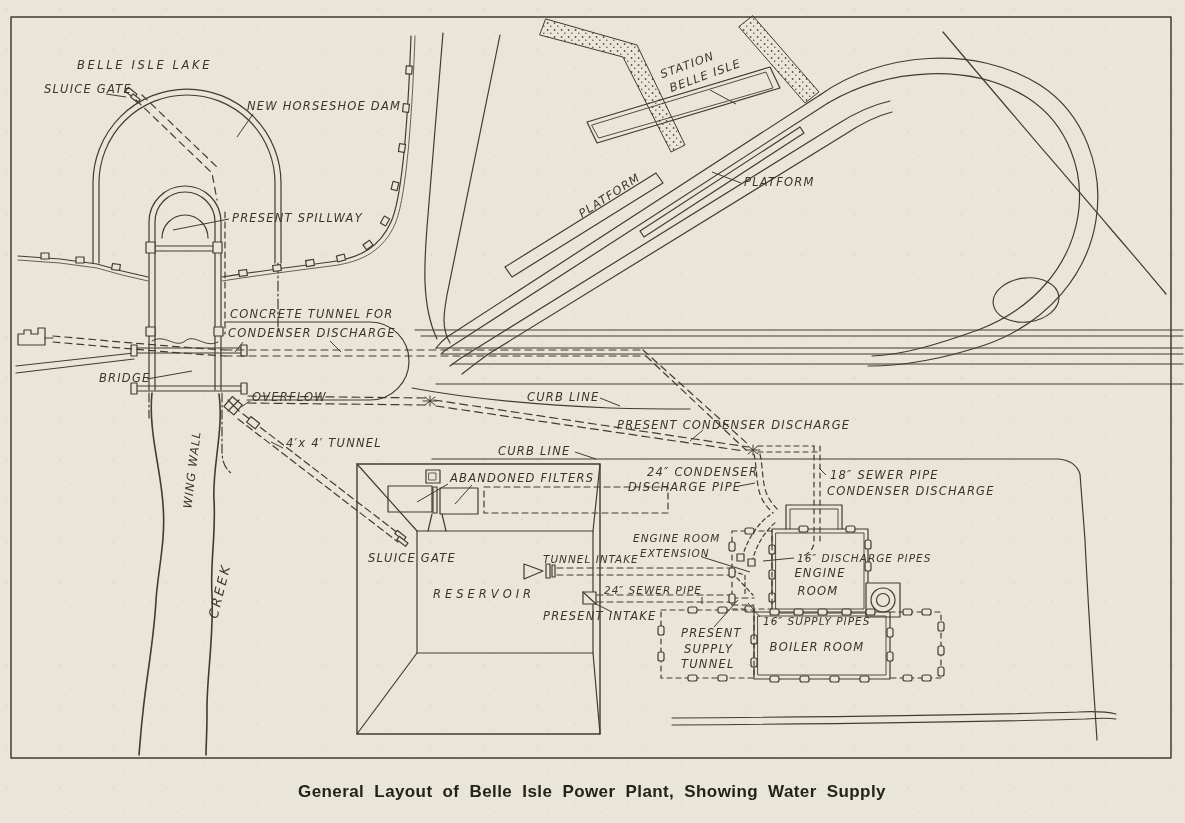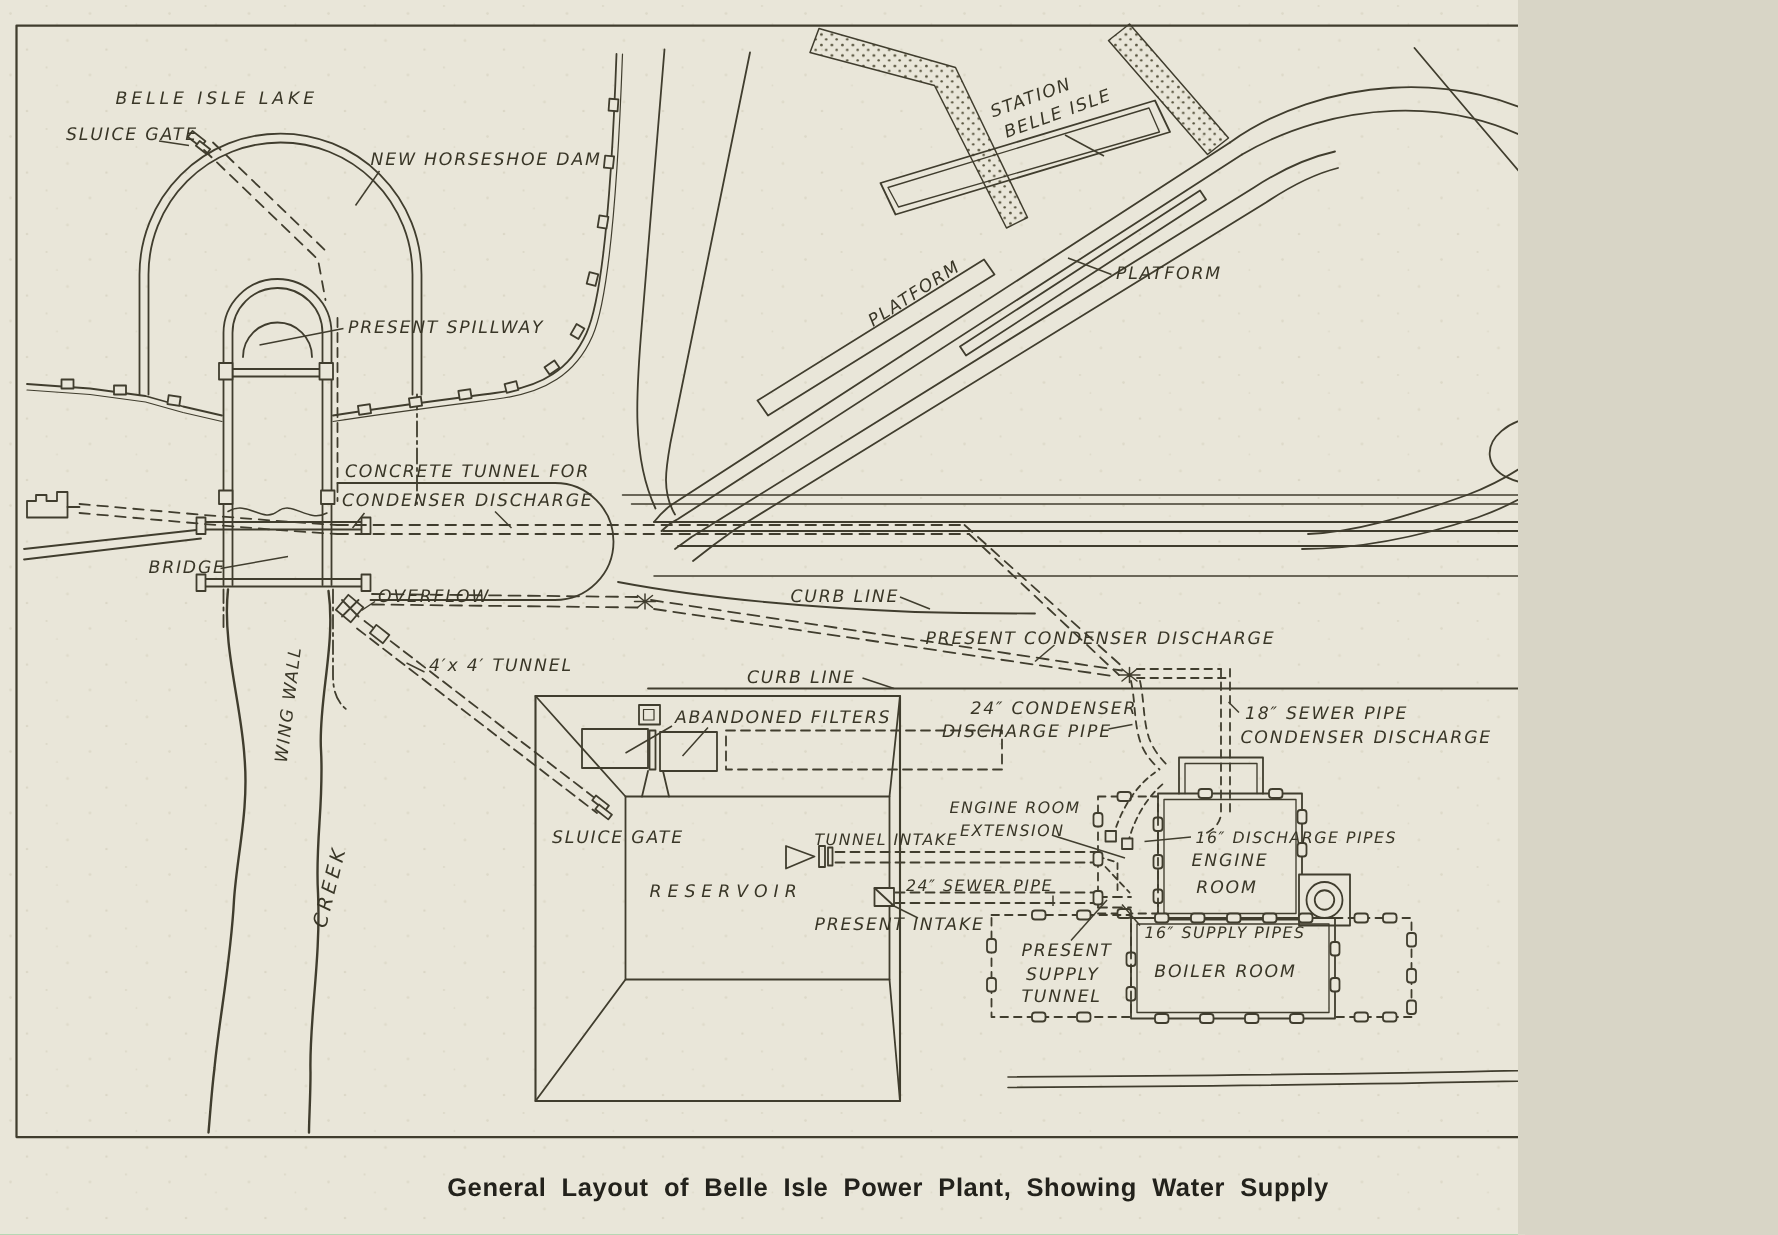--- a/index.html
+++ b/index.html
@@ -1,16 +1,16 @@
 <!DOCTYPE html>
 <html><head>
 <meta charset="utf-8">
 <style>
   html,body{margin:0;padding:0;background:#d8d5c6;}
-  .page{position:relative;width:1012px;height:823px;background:#22c55e;overflow:hidden;
+  .page{position:relative;width:1185px;height:823px;background:#f0abfc;overflow:hidden;
         font-family:"DejaVu Sans",sans-serif;}
   svg{position:absolute;left:0;top:0;}
   .lbl{font-family:"DejaVu Sans",sans-serif;font-style:italic;font-size:11.5px;
        letter-spacing:1.2px;fill:#393627;}
   .lbl-wide{letter-spacing:2.6px;}
   .lbl-xwide{letter-spacing:4px;}
   .lbl-sm{font-size:10.5px;letter-spacing:1px;}
   .caption{font-family:"Liberation Sans",sans-serif;font-weight:bold;font-size:17px;
            letter-spacing:.4px;word-spacing:5px;fill:#23221c;}
 </style>

